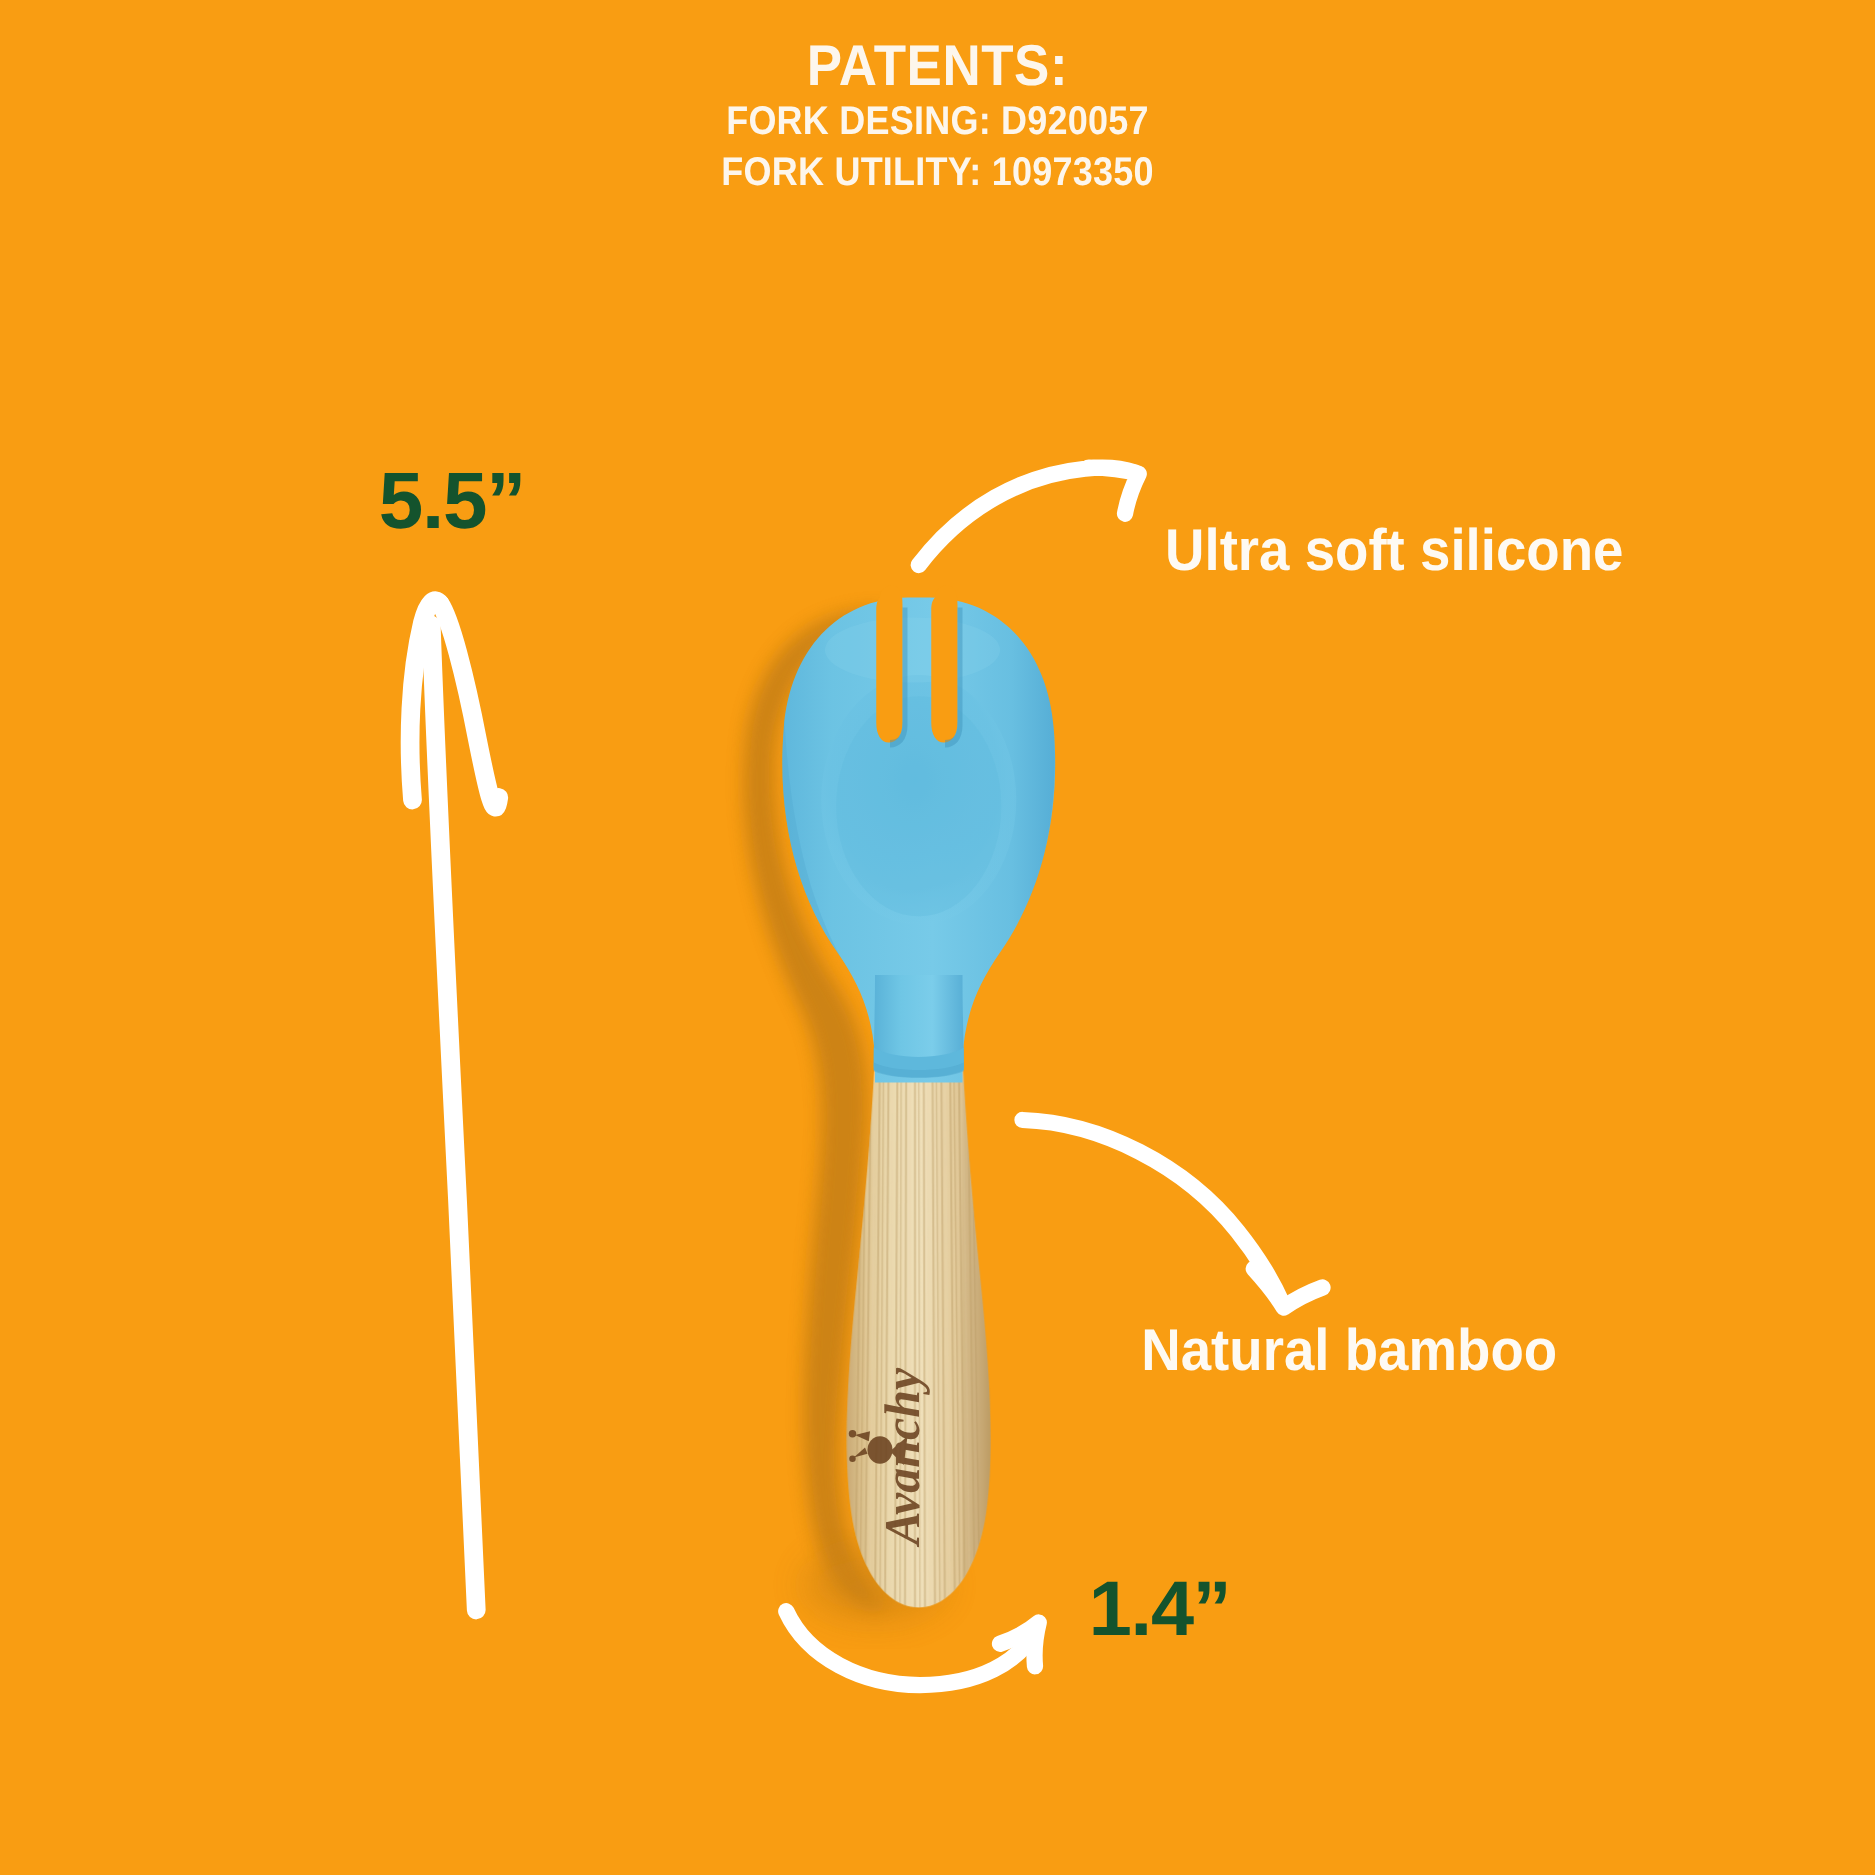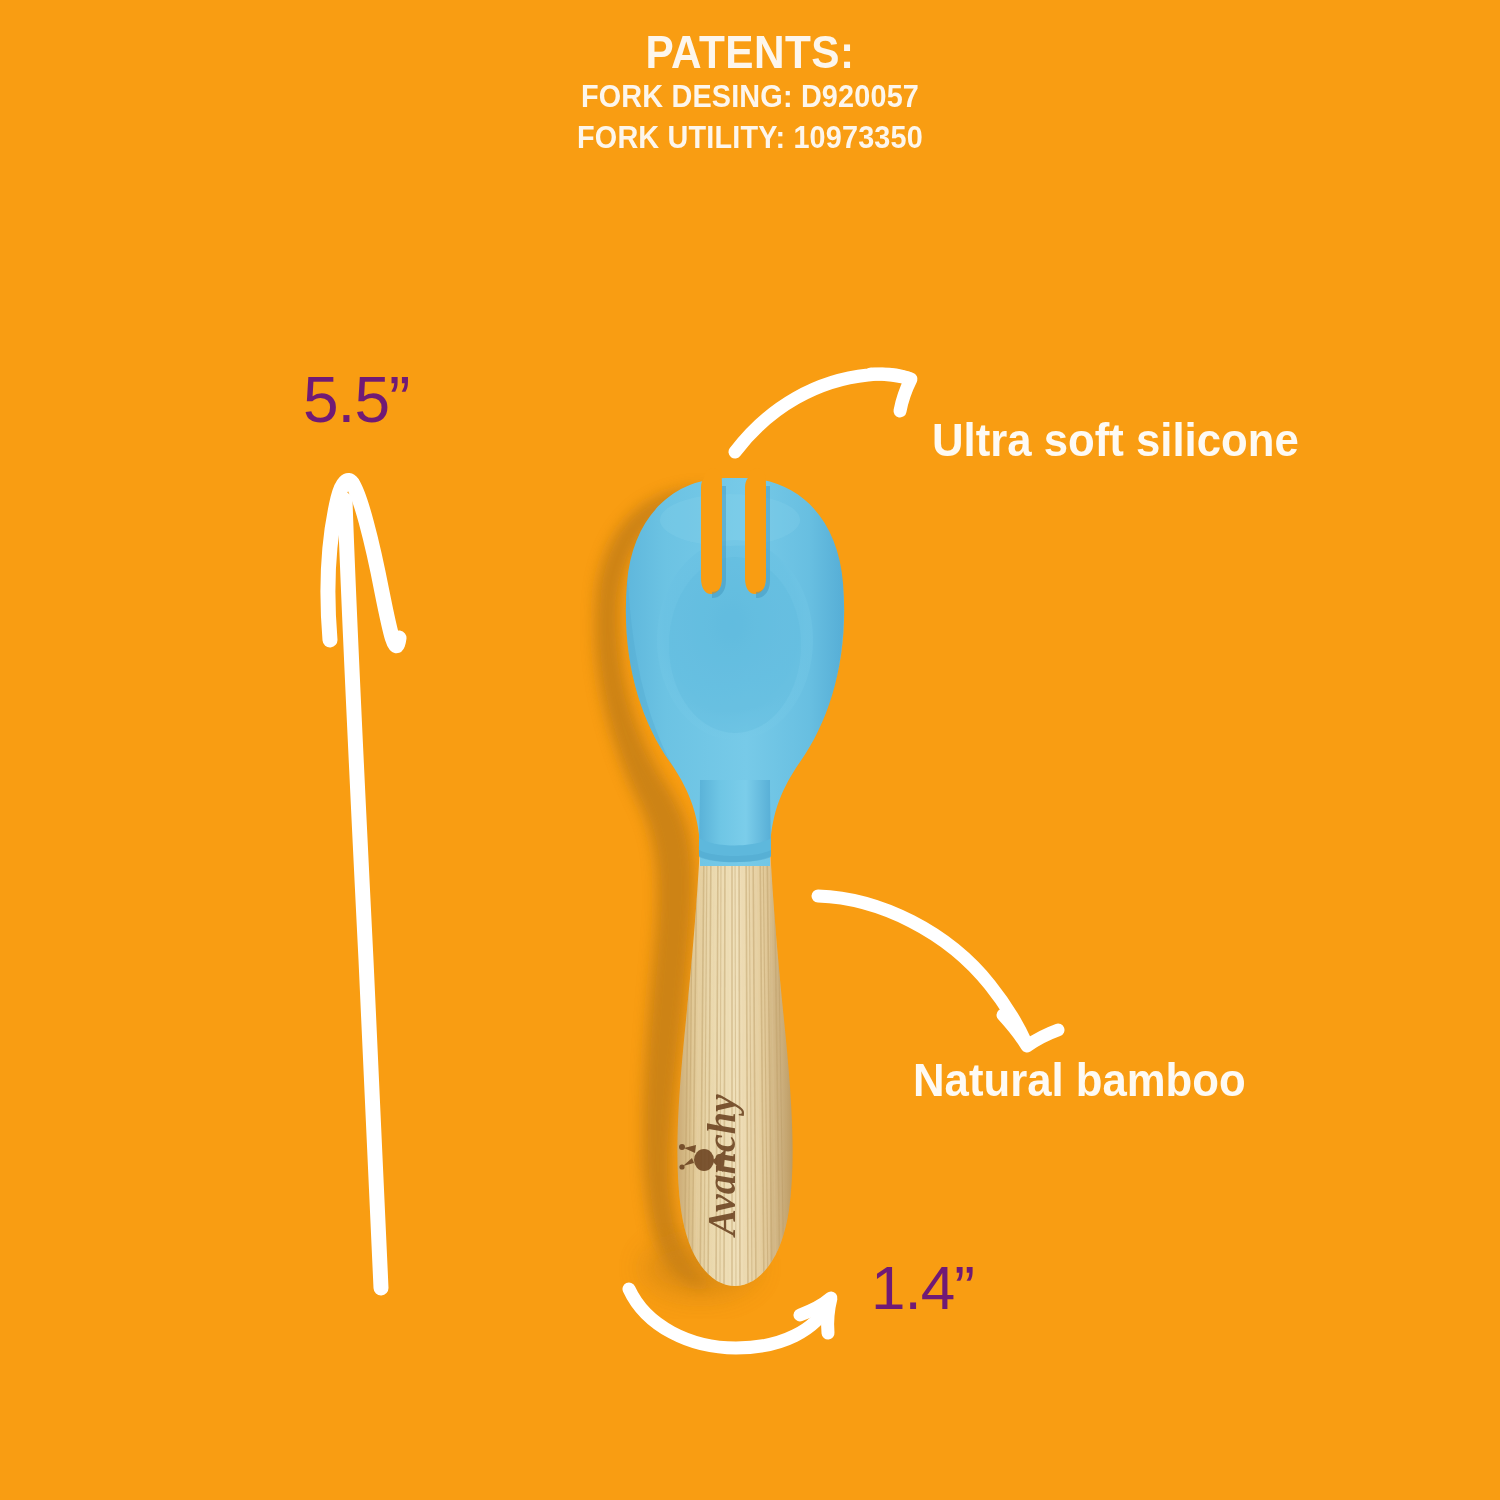--- a/index.html
+++ b/index.html
@@ -50,22 +50,22 @@
     white-space: nowrap;
     transform: scaleX(0.93);
     transform-origin: left center;
   }
   #label-silicone { left: 932px; top: 412px; }
   #label-bamboo   { left: 913px; top: 1052px; }
 
   
   .dimension {
     position: absolute;
-    color: #701a75;
-    font-weight: normal;
+    color: #14532d;
+    font-weight: bold;
     white-space: nowrap;
     letter-spacing: -1px;
   }
   #dim-length {
     left: 303px;
     top: 363px;
     font-size: 64px;
   }
   #dim-width {
     left: 843px;

